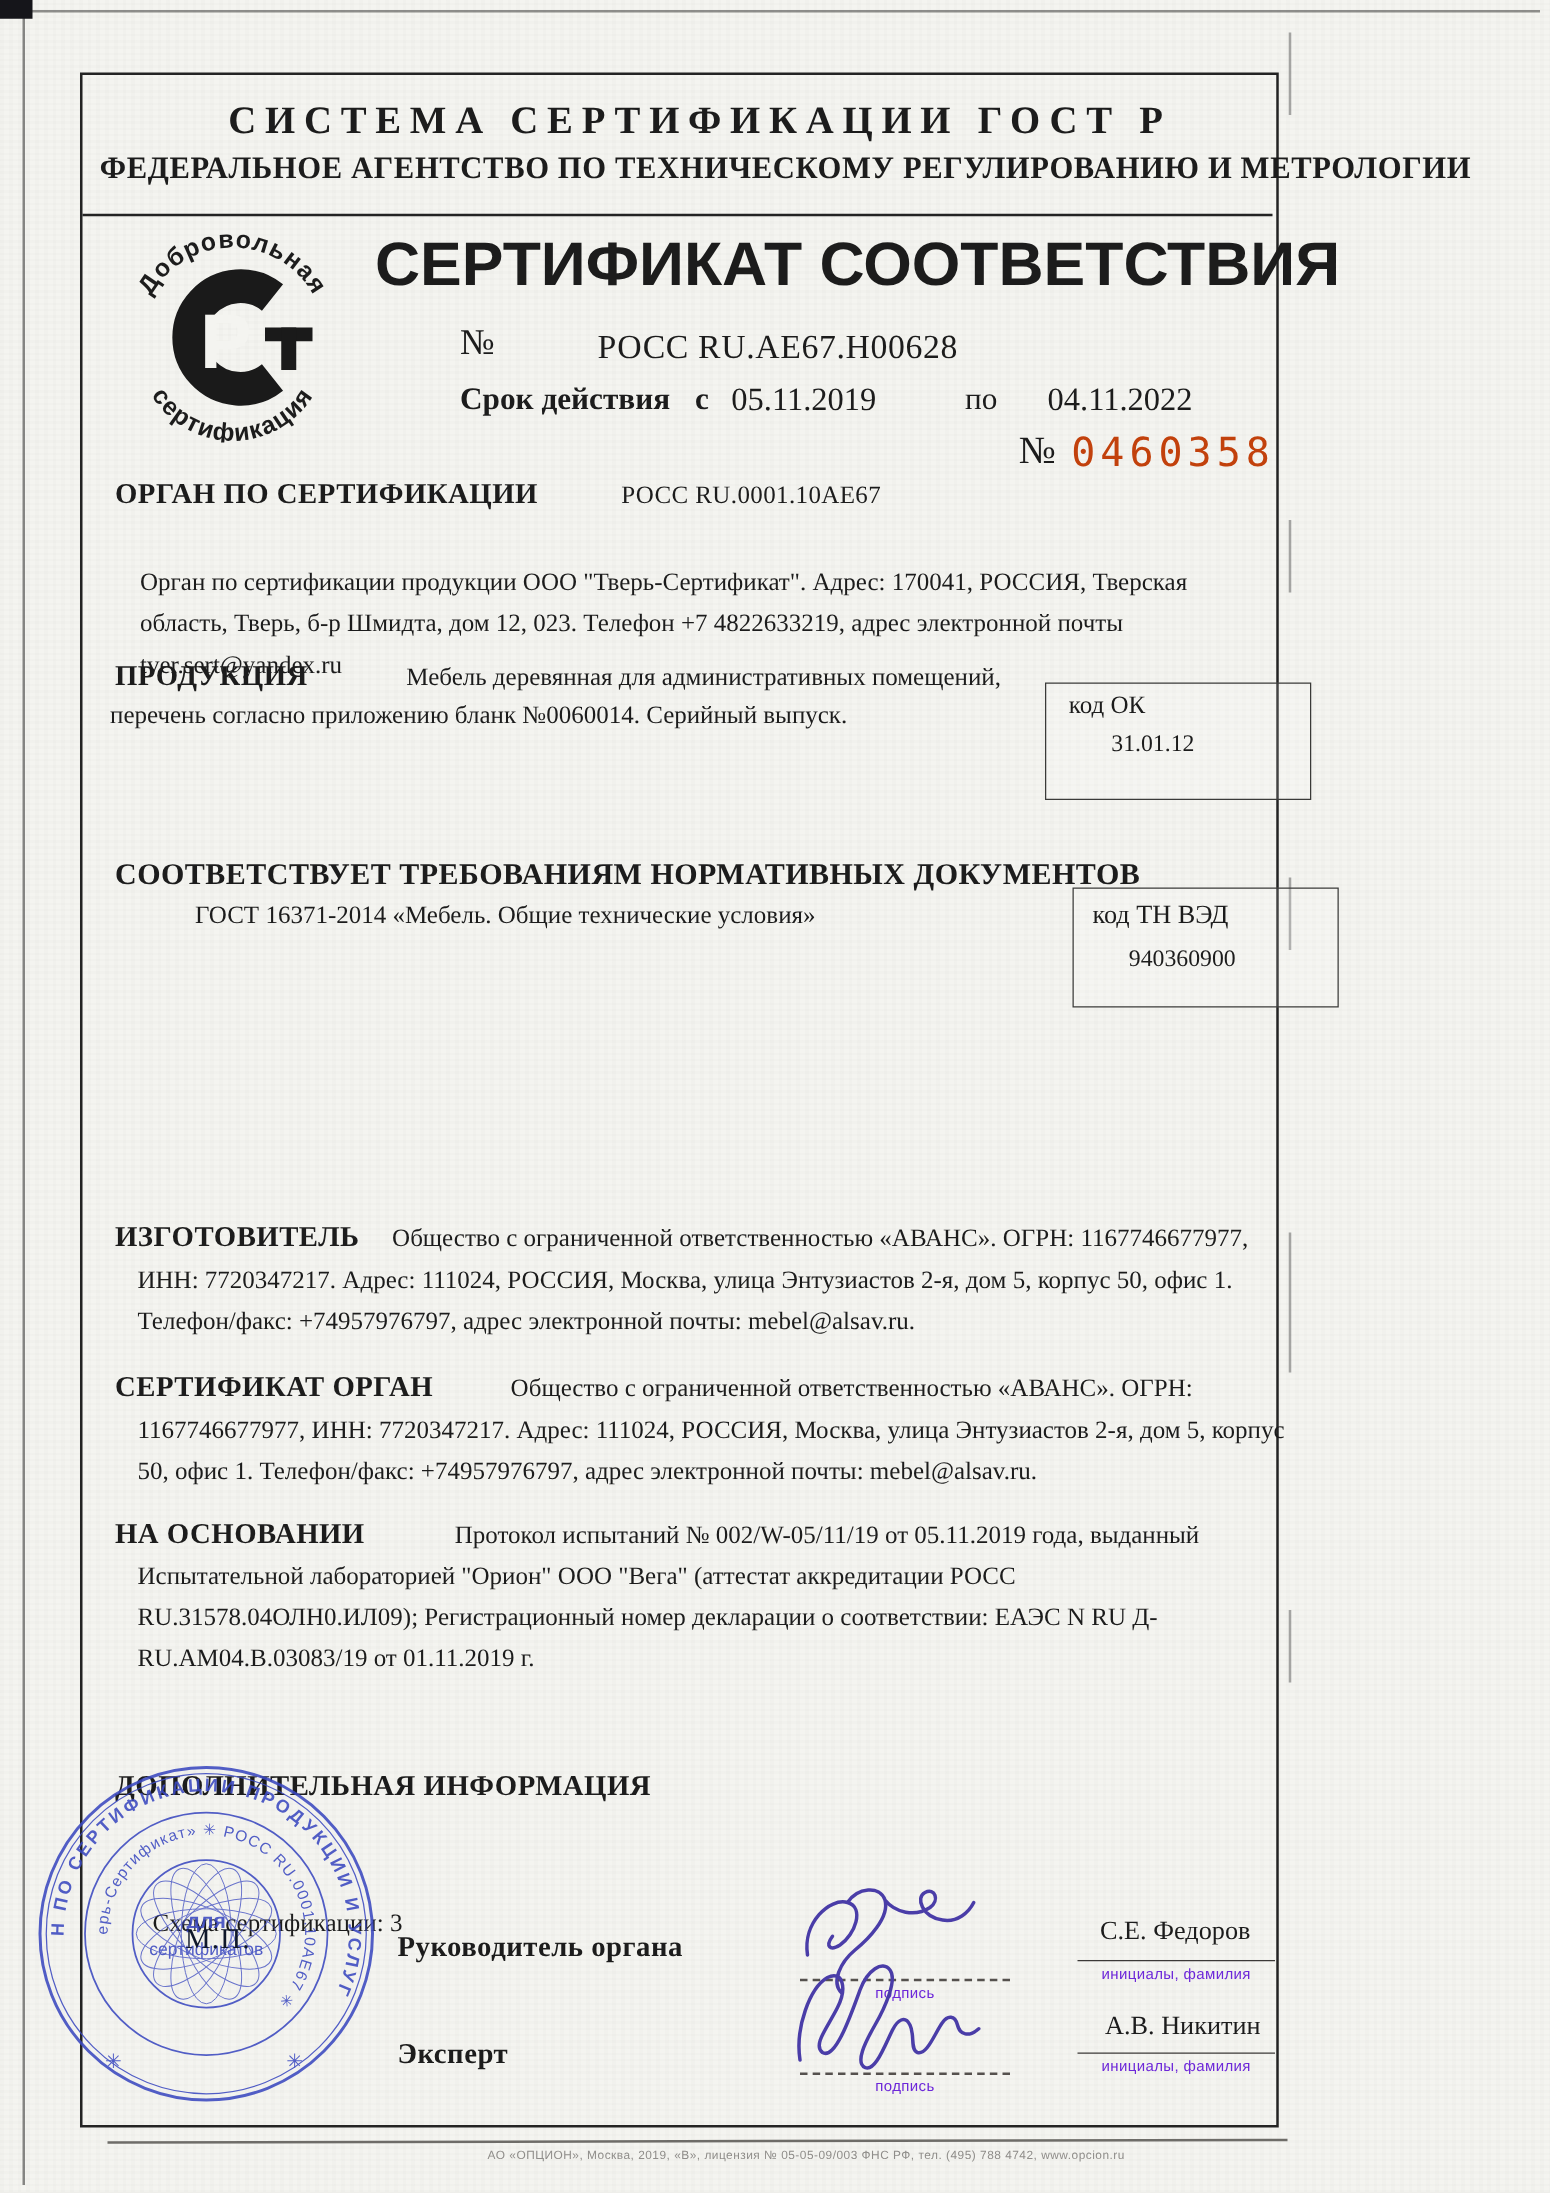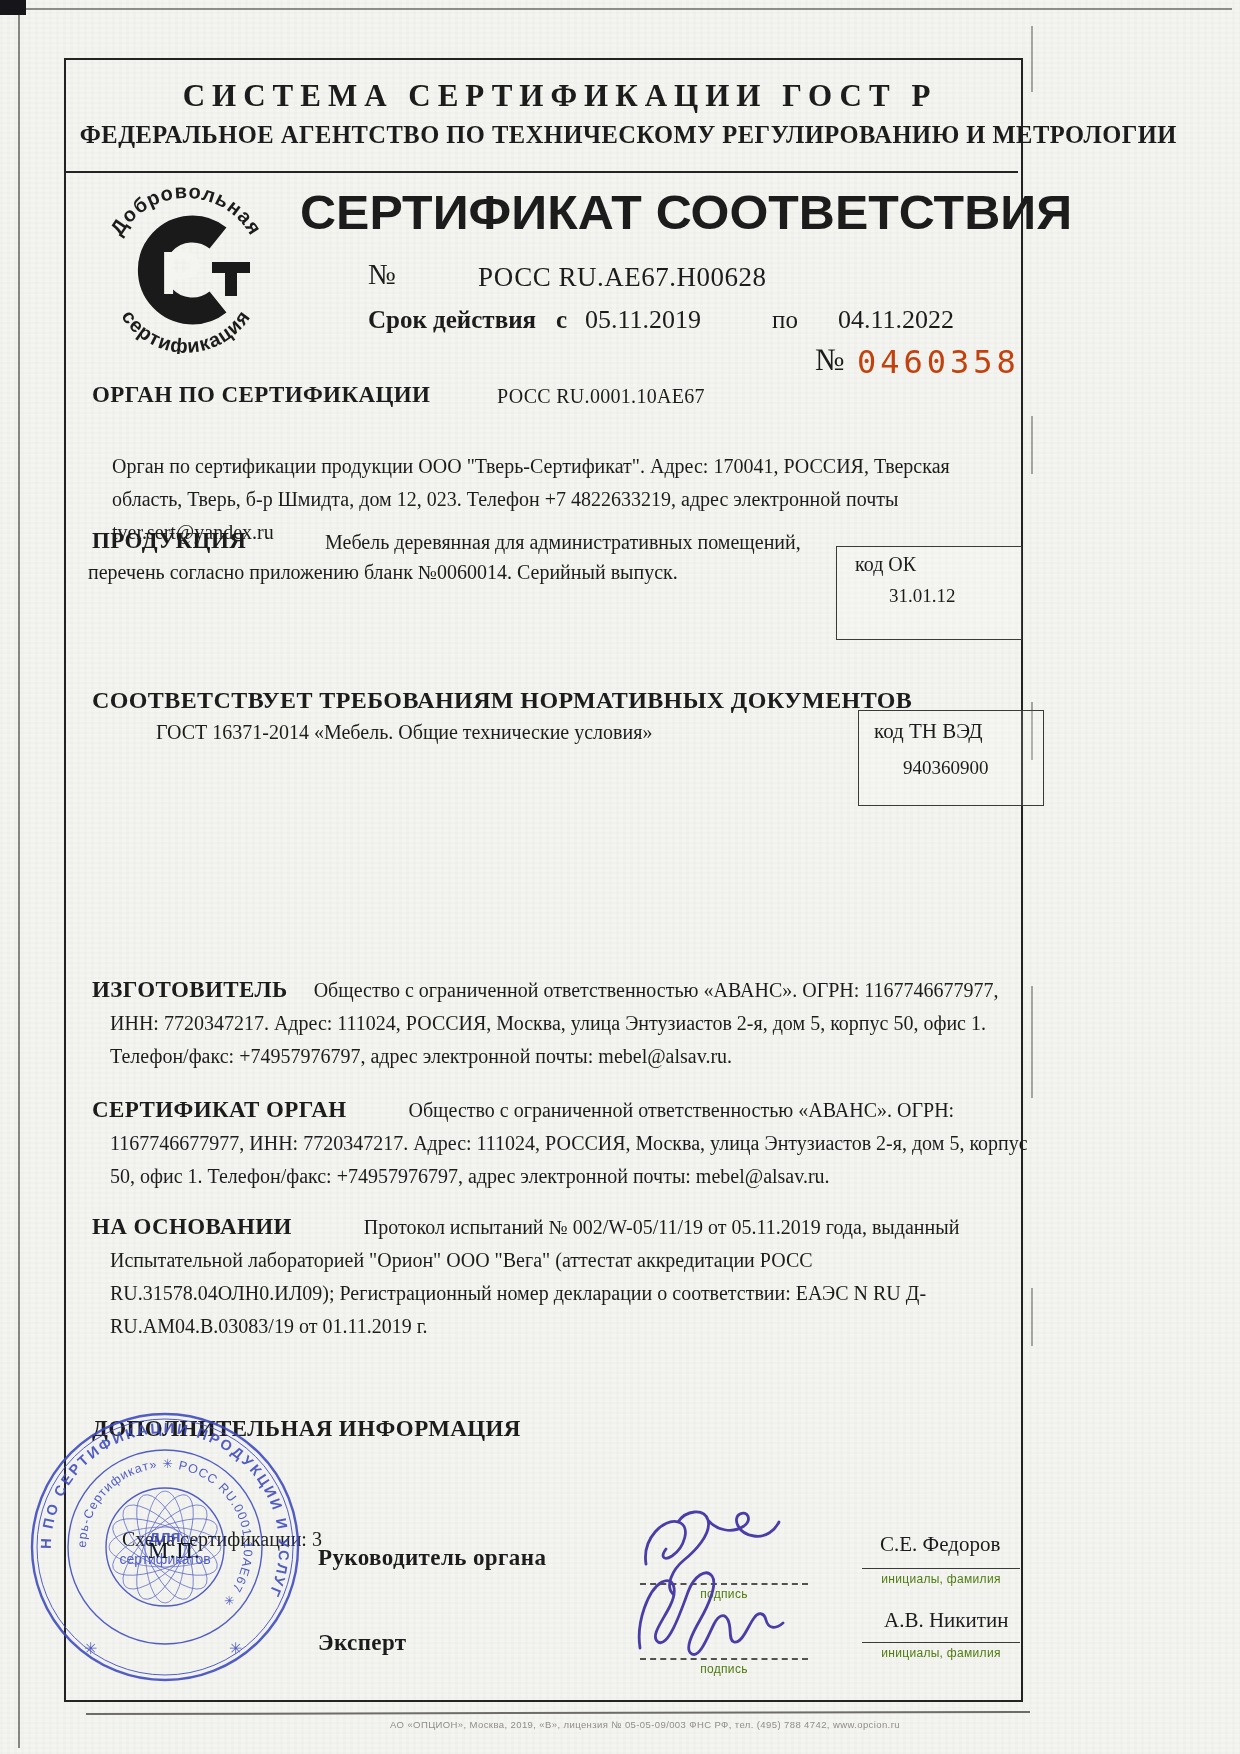--- a/index.html
+++ b/index.html
@@ -63,21 +63,21 @@
 
   .sec-h { font-weight:bold; font-size:23px; letter-spacing:.4px; white-space:nowrap; }
   .org-h { left:92px; top:382px; }
   .org-code { left:497px; top:385px; font-size:20px; letter-spacing:.3px; }
   .org-text { left:112px; top:450px; width:905px; font-size:20px; line-height:33px; }
 
   .prod-h { left:92px; top:528px; }
   .prod-l1 { left:325px; top:531px; font-size:20px; white-space:nowrap; }
   .prod-l2 { left:88px; top:561px; font-size:20px; white-space:nowrap; }
 
-  .code-box { border:1.5px solid #3a3a38; background:rgba(255,255,255,.15); }
+  .code-box { border:1.5px solid #3a3a38; background:rgba(255,255,255,.15);padding-left:27px; }
   .okbox { left:836px; top:546px; width:184px; height:92px; }
   .okbox .lbl { position:absolute; left:18px; top:6px; font-size:20px; }
   .okbox .val { position:absolute; left:52px; top:38px; font-size:19px; }
   .tnbox { left:858px; top:710px; width:184px; height:94px; }
   .tnbox .lbl { position:absolute; left:15px; top:8px; font-size:21px; }
   .tnbox .val { position:absolute; left:44px; top:46px; font-size:19px; }
 
   .comp-h { left:92px; top:687px; font-size:24px; }
   .comp-text { left:108px; top:721px; font-size:20px; white-space:nowrap;margin-left:48px; }
 
@@ -97,21 +97,21 @@
 
   .sig-role1 { left:318px; top:1545px; }
   .sig-role2 { left:318px; top:1630px; }
   .sign-line { height:0; border-bottom:2px dashed #55514e; }
   .sline1 { left:640px; top:1583px; width:168px; }
   .sline2 { left:640px; top:1658px; width:168px; }
   .name-line { height:0; border-bottom:1.8px solid #3c3a38; }
   .nline1 { left:862px; top:1568px; width:158px; }
   .nline2 { left:862px; top:1642px; width:158px; }
   .caption {
-    font-family:"Liberation Sans", sans-serif; font-size:12px; color:#4d7c0f;
+    font-family:"Liberation Sans", sans-serif; font-size:12px; color:#6d28d9;
     text-align:center; letter-spacing:.3px;
   }
   .scap1 { left:640px; top:1587px; width:168px; }
   .scap2 { left:640px; top:1662px; width:168px; }
   .ncap1 { left:862px; top:1572px; width:158px; }
   .ncap2 { left:862px; top:1646px; width:158px; }
   .name1 { left:880px; top:1532px; font-size:21px; white-space:nowrap; }
   .name2 { left:884px; top:1608px; font-size:21px; white-space:nowrap; }
   .sig-img1 { left:618px; top:1498px; width:200px; height:100px; }
   .sig-img2 { left:620px; top:1560px; width:210px; height:115px; }

